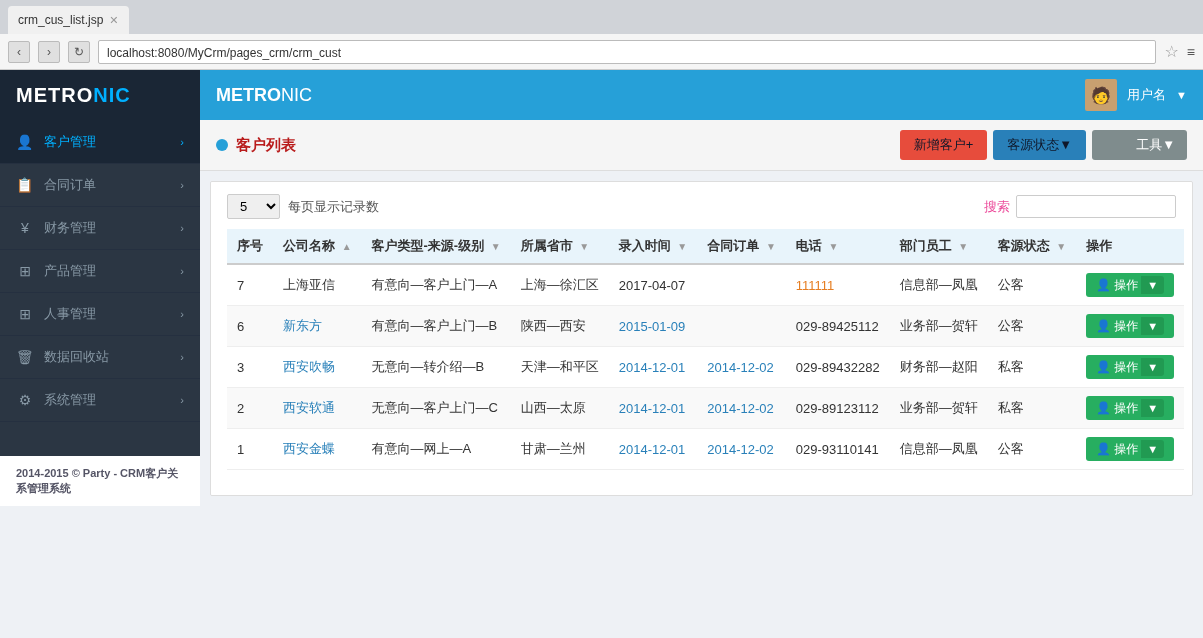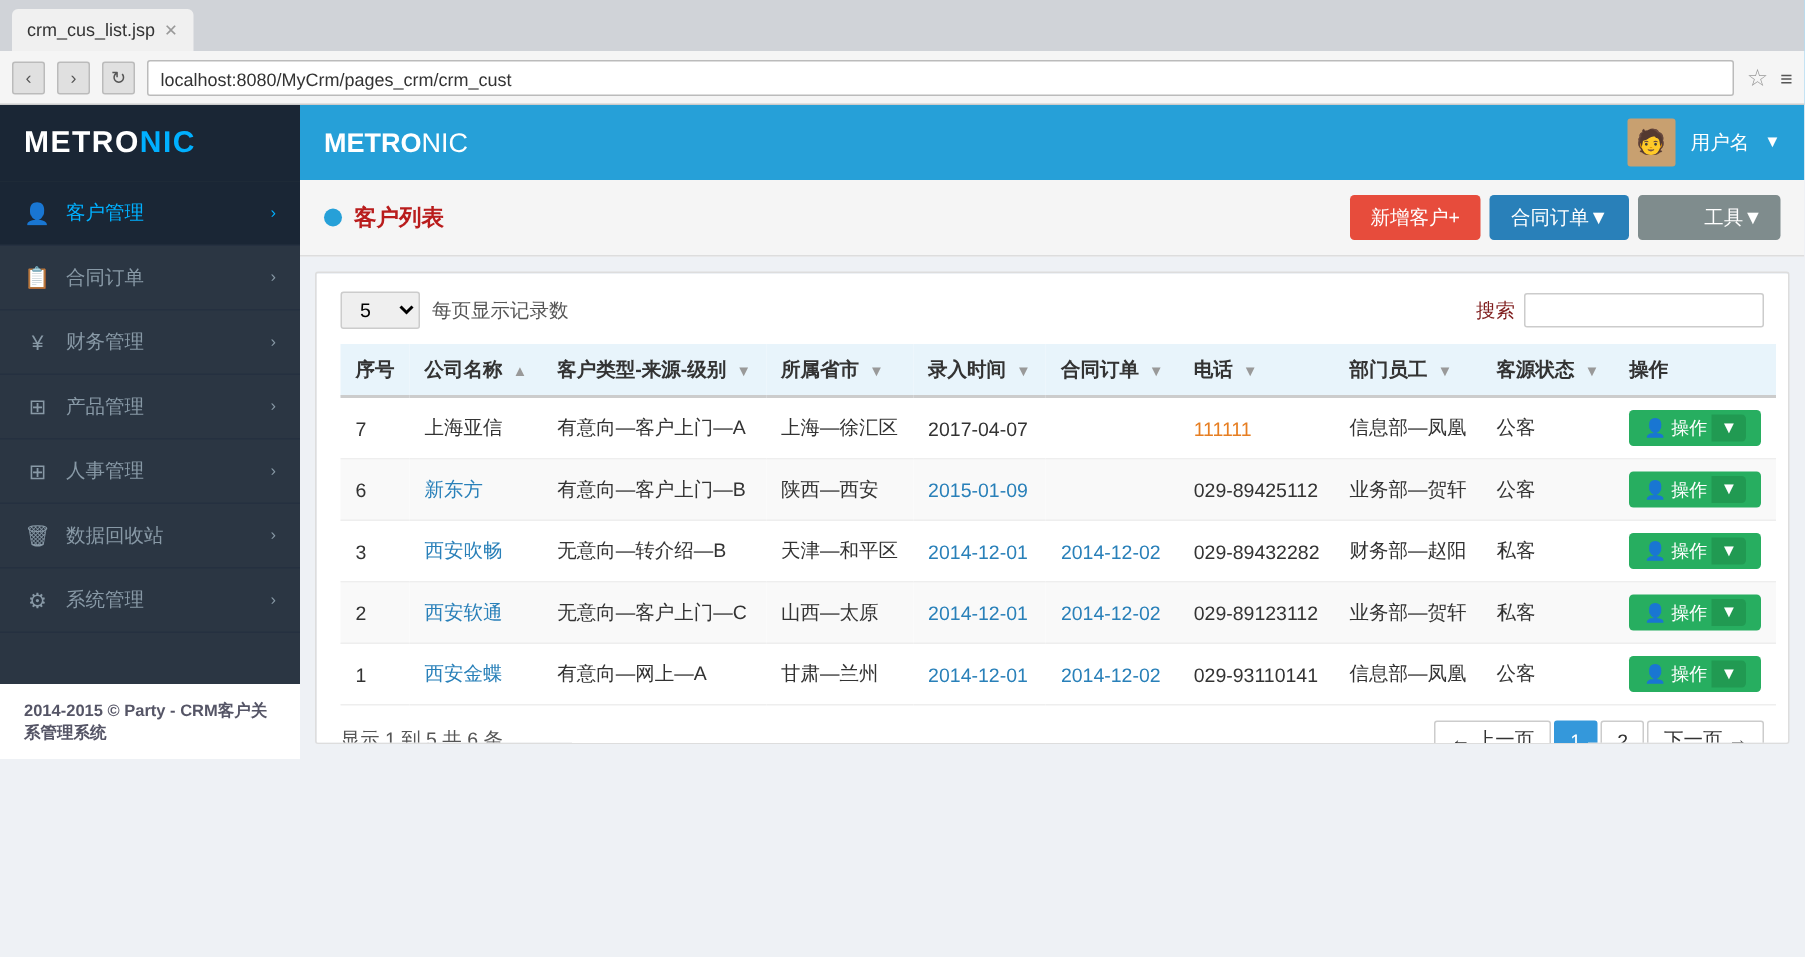--- a/index.html
+++ b/index.html
@@ -41,34 +41,34 @@
 
     
     .main-content { flex: 1; display: flex; flex-direction: column; overflow: hidden; }
 
     
     .page-header { background: #f5f5f5; padding: 10px 16px; display: flex; align-items: center; justify-content: space-between; border-bottom: 1px solid #ddd; }
     .page-title-area { display: flex; align-items: center; gap: 8px; }
     .page-title-dot { width: 12px; height: 12px; background: #26a0d8; border-radius: 50%; }
     .page-title { font-size: 15px; color: #b91c1c; font-weight: bold; }
     .page-actions { display: flex; gap: 6px; }
-    .btn-info { background: #3498db; color: #ffffff; border: none; padding: 6px 14px; border-radius: 3px; cursor: pointer; font-size: 13px; display: flex; align-items: center; gap: 4px; text-align: center; }
+    .btn-info { background: #3498db; color: #0f172a; border: none; padding: 6px 14px; border-radius: 3px; cursor: pointer; font-size: 13px; display: flex; align-items: center; gap: 4px; text-align: center; }
     .btn-default { background: #95a5a6; color: white; border: none; padding: 6px 12px; border-radius: 3px; cursor: pointer; font-size: 13px; }
     .btn-add { background: #e74c3c; }
     .btn-change { background: #2980b9; }
     .btn-tool { background: #7f8c8d; padding-left: 44px; }
 
     
     .table-area { padding: 12px 16px; flex: 1; overflow-y: auto; background: white; margin: 10px; border: 1px solid #ddd; border-radius: 2px; }
     .table-controls { display: flex; align-items: center; justify-content: space-between; margin-bottom: 10px; }
     .per-page-area { display: flex; align-items: center; gap: 8px; }
     .per-page-select { border: 1px solid #ccc; padding: 3px 8px; border-radius: 2px; font-size: 13px; }
     .per-page-label { color: #555; font-size: 13px; }
     .search-area { display: flex; align-items: center; gap: 6px; }
-    .search-label { color: #7f1d1d; }
+    .search-label { color: #ec4899; }
     .search-input { border: 1px solid #ccc; padding: 3px 8px; border-radius: 2px; width: 160px; }
 
     
     table { width: 100%; border-collapse: collapse; font-size: 13px; }
     thead tr { background: #e8f4fb; }
     th { padding: 8px 10px; text-align: left; color: #333; font-weight: bold; border-bottom: 2px solid #ccc; white-space: nowrap; }
     td { padding: 8px 10px; border-bottom: 1px solid #eee; color: #333; white-space: nowrap; }
     tr:nth-child(even) { background: #f9f9f9; }
     .sort-icon { color: #999; font-size: 10px; margin-left: 3px; }
     .link-blue { color: #2980b9; cursor: pointer; }
@@ -159,21 +159,21 @@
       </div>
     </div>
 
     <div class="page-header">
       <div class="page-title-area">
         <div class="page-title-dot"></div>
         <span class="page-title">客户列表</span>
       </div>
       <div class="page-actions">
         <button class="btn-info btn-add" style="background:#e74c3c;">新增客户+</button>
-        <button class="btn-info btn-change">合同订单▼</button>
+        <button class="btn-info btn-change">客源状态▼</button>
         <button class="btn-default btn-tool">工具▼</button>
       </div>
     </div>
 
     <div class="table-area">
       <div class="table-controls">
         <div class="per-page-area">
           <select class="per-page-select">
             <option>5</option>
             <option>10</option>
@@ -284,24 +284,15 @@
       <td>
         <button class="btn-op">
           <span>👤</span>操作
           <span class="btn-op-arrow">▼</span>
         </button>
       </td>
     </tr>
           </tbody>
       </table>
 
-      <div class="table-footer">
-        <span>显示 1 到 5 共 6 条</span>
-        <div class="pagination">
-          <button class="page-btn">← 上一页</button>
-          <button class="page-btn active">1</button>
-          <button class="page-btn">2</button>
-          <button class="page-btn">下一页 →</button>
-        </div>
-      </div>
     </div>
   </div>
 </div>
 
 </body></html>

